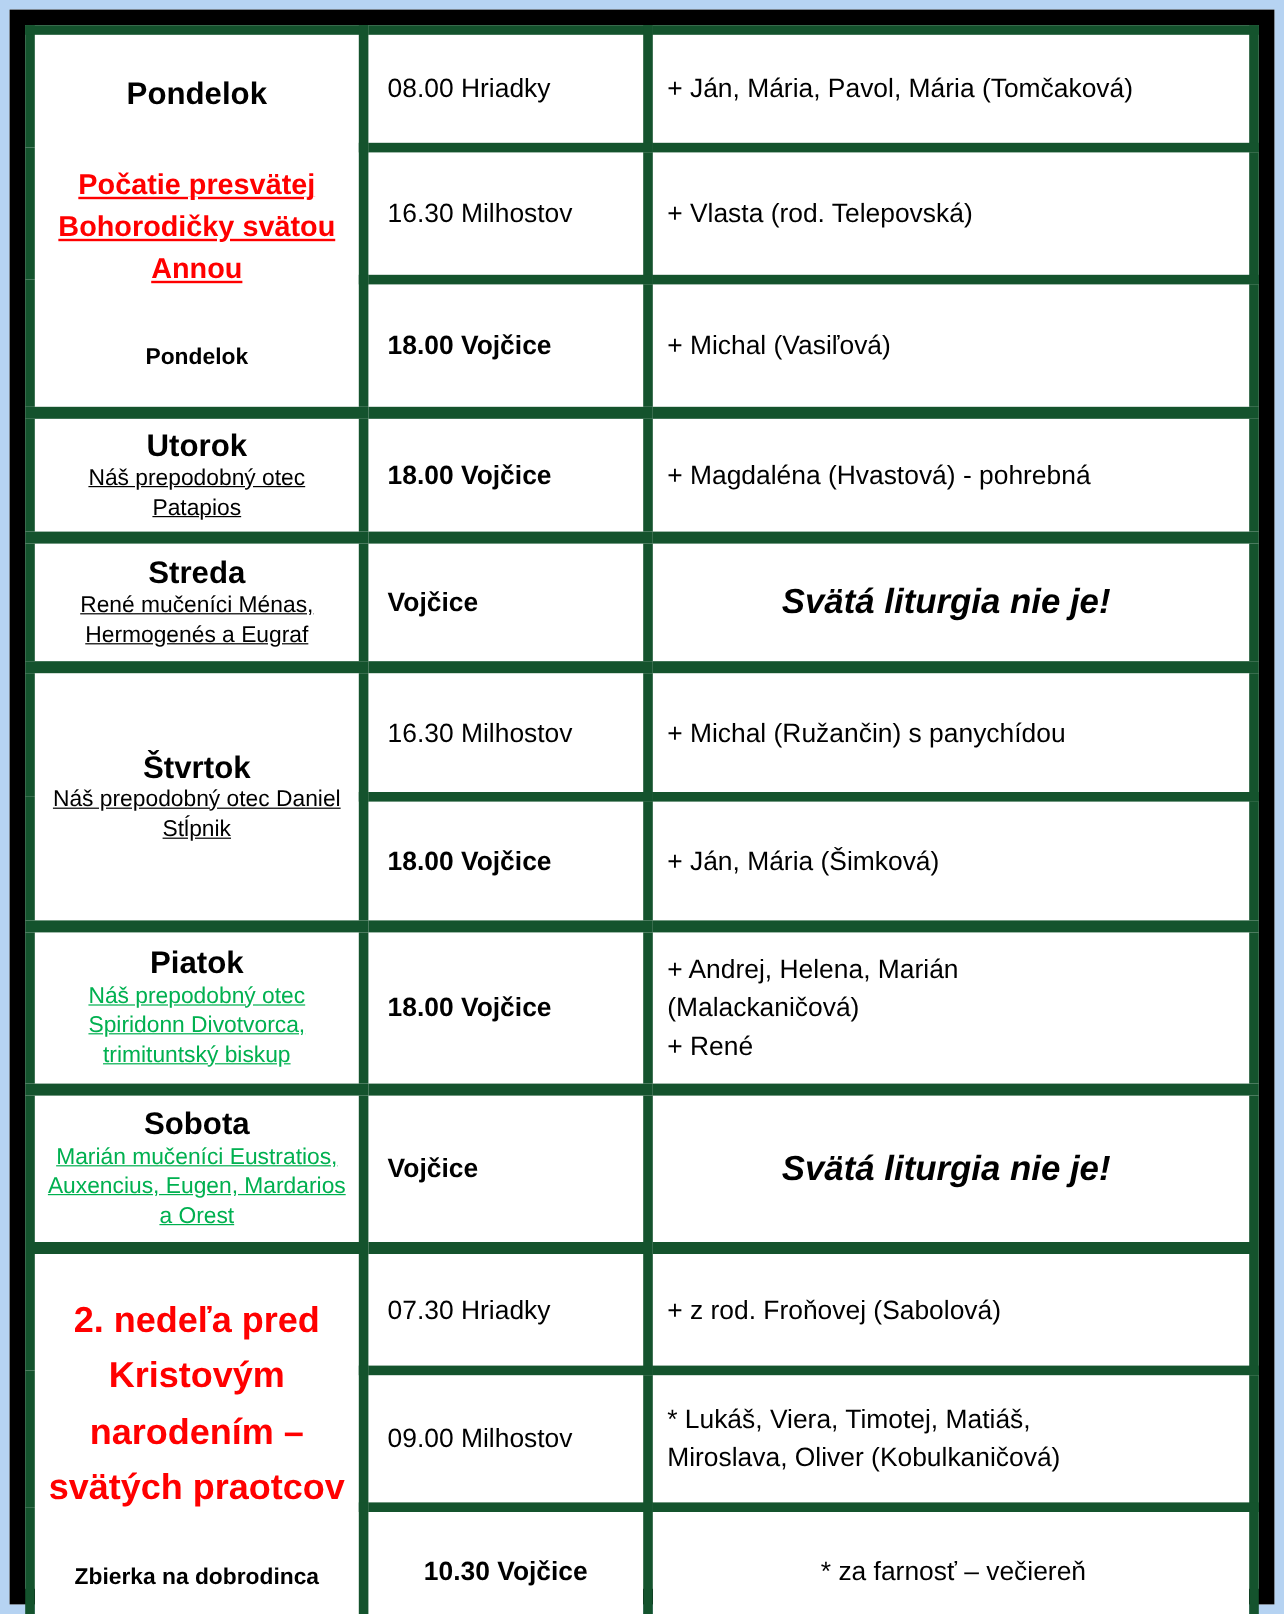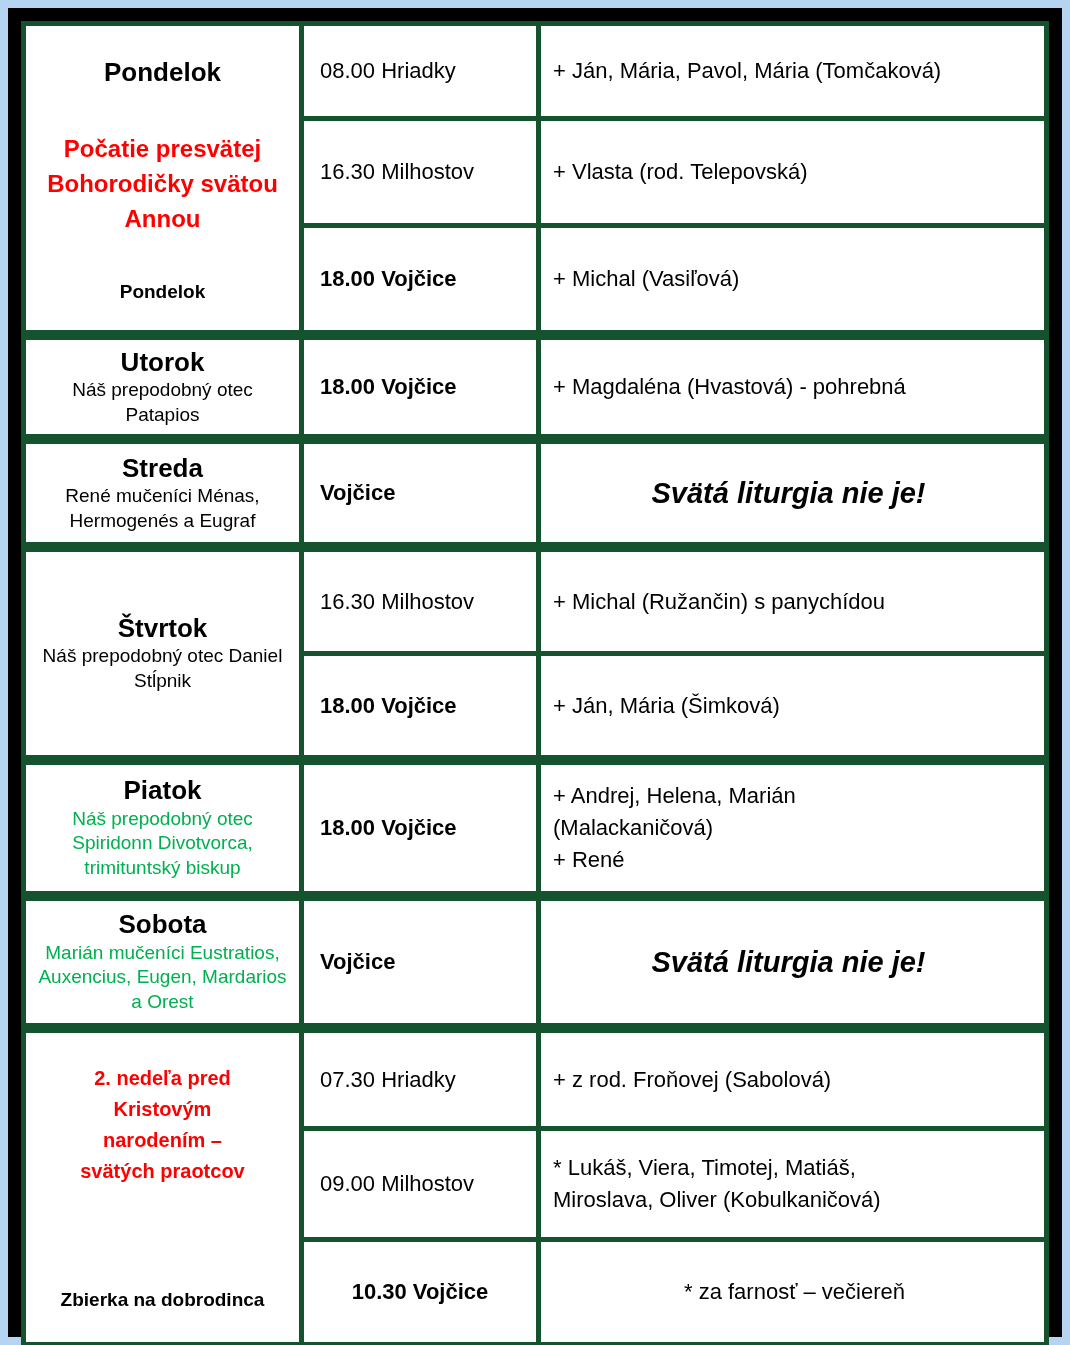--- a/index.html
+++ b/index.html
@@ -21,21 +21,21 @@
   }
   table.schedule{
     border-collapse:collapse;
     table-layout:fixed;
     width:100%;
   }
   col.c1{width:278px;}
   col.c2{width:237px;}
   col.c3{width:auto;}
   td{
-    border:5px solid #14532d;
+    border:8px solid #14532d;
     background:#fff;
     vertical-align:middle;
     padding:0;
     overflow:hidden;
   }
   td.gb{border-bottom-width:10px;}
   
   tr.r1 td{height:90px;}
   tr.r2 td{height:102px;}
   tr.r3 td{height:102px;}
@@ -62,34 +62,35 @@
   .day-flex.sun{height:302px;padding:26px 6px 28px 6px;}
   .day-title{
     font-size:26px;
     font-weight:bold;
     line-height:1.2;
   }
   .feast{
     font-size:19px;
     line-height:1.3;
     white-space:pre-line;
+    text-decoration:underline;
   }
   .feast.big-red{
     font-size:24px;
     font-weight:bold;
     color:#ff0000;
     line-height:1.45;
   }
   .feast.green{color:#00b050;}
   .day-note{
     font-size:19px;
     font-weight:bold;
   }
   .sun-title{
-    font-size:20px;
+    font-size:30px;
     font-weight:bold;
     color:#ff0000;
     line-height:1.55;
     white-space:pre-line;
   }
   .time-cell{
     font-size:22px;
     text-align:left;
     padding-left:16px;
     padding-right:16px;

